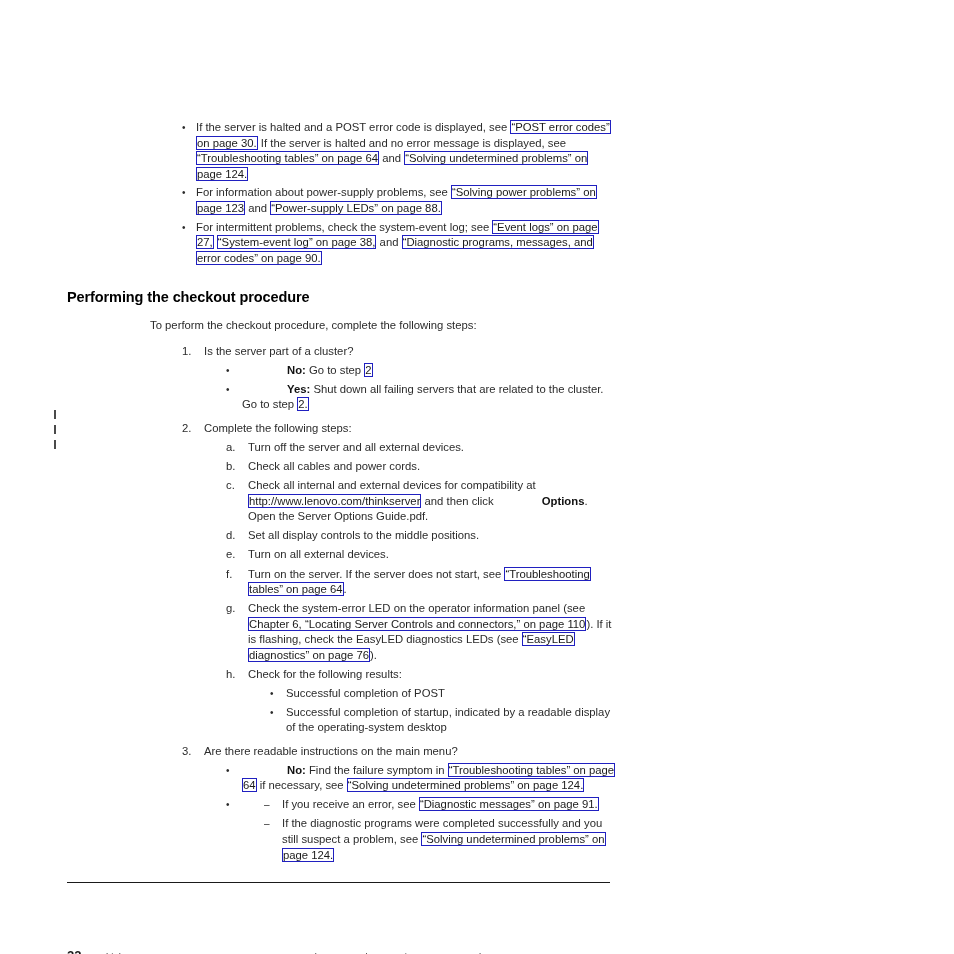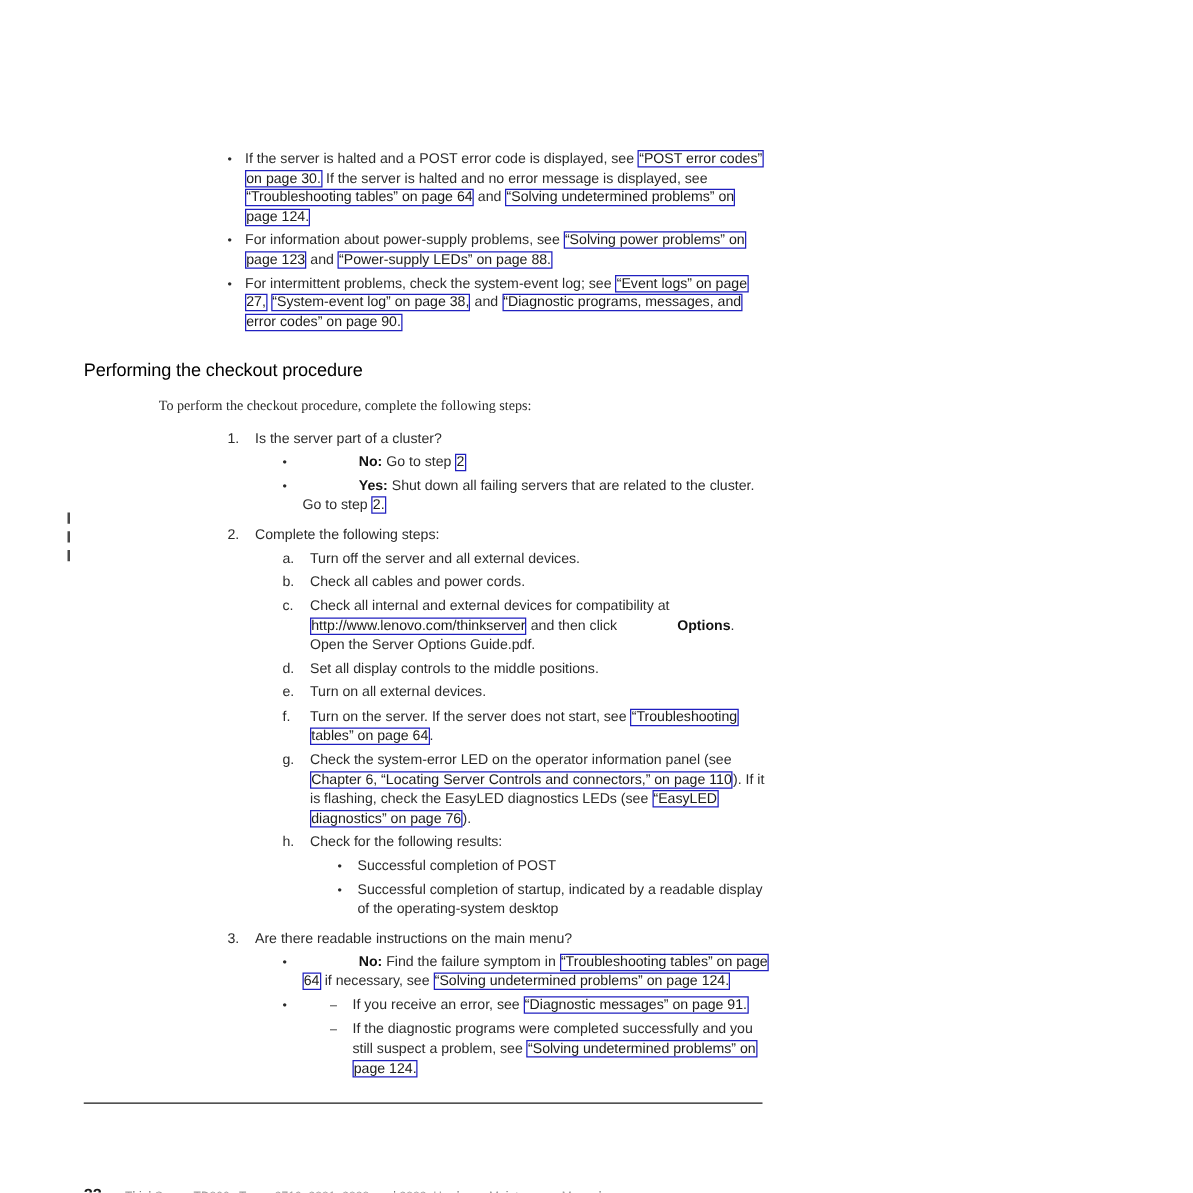--- a/index.html
+++ b/index.html
@@ -40,21 +40,21 @@
   .content {
     position: absolute;
     left: 67px;
     top: 120px;
     width: 548px;
   }
 
   
   h2.section-heading {
     font-size: 14.5px;
-    font-weight: normal;
+    font-weight: bold;
     color: #000000;
     margin: 0;
     padding: 0;
     letter-spacing: -0.1px;
   }
   .rule {
     border: none;
     border-top: 1.4px solid #1a1a1a;
     margin: 0;
     padding: 0;
@@ -181,21 +181,21 @@
         <span>For information about power-supply problems, see <span class="xref">“Solving power problems” on page 123</span> and <span class="xref">“Power-supply LEDs” on page 88.</span></span>
       </li>
       <li class="li">
         <span class="marker">•</span>
         <span>For intermittent problems, check the system-event log; see <span class="xref">“Event logs” on page 27,</span> <span class="xref">“System-event log” on page 38,</span> and <span class="xref">“Diagnostic programs, messages, and error codes” on page 90.</span></span>
       </li>
     </ul>
 
     <h2 class="section-heading" style="margin-top:23px;">Performing the checkout procedure</h2>
 
-    <p class="body-text indent-1" style="margin:13px 0 0 60px;font-family:Liberation Serif, serif;">To perform the checkout procedure, complete the following steps:</p>
+    <p class="body-text indent-1" style="margin:13px 0 0 83px;">To perform the checkout procedure, complete the following steps:</p>
 
     <ol class="steps">
 
       <li class="li">
         <span class="marker">1.</span>
         <span>Is the server part of a cluster?</span>
         <ul class="inner-bullets">
           <li class="li">
             <span class="marker">•</span>
             <span><b>No:</b> Go to step <span class="xref">2</span></span>

